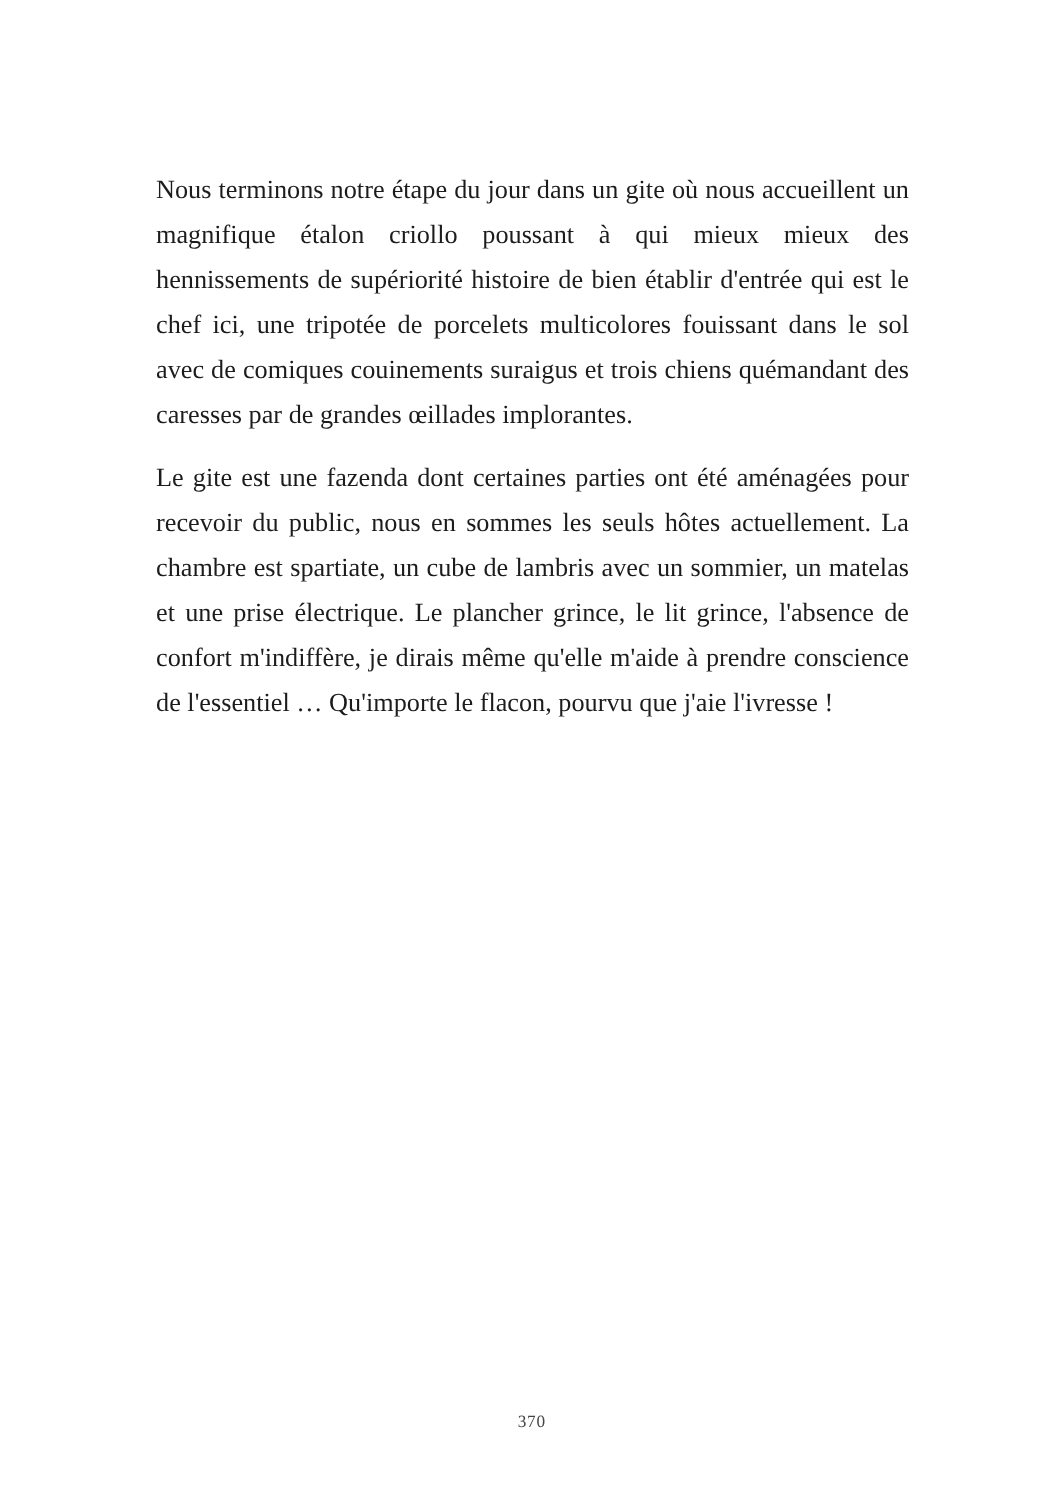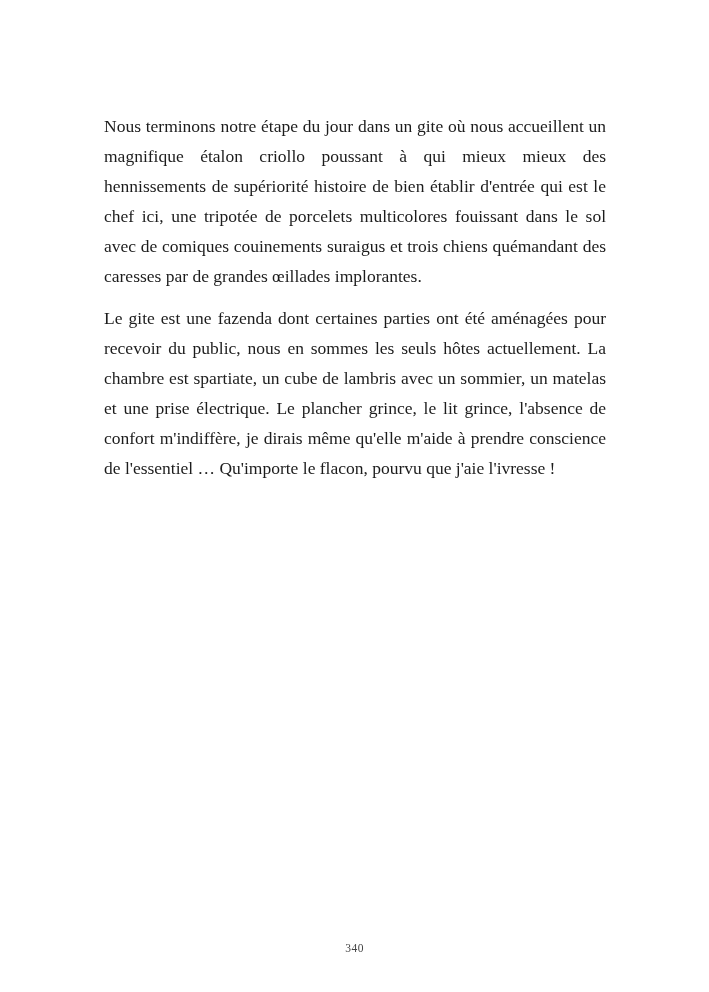--- a/index.html
+++ b/index.html
@@ -54,16 +54,16 @@
 <body>
 
 <div class="page">
 
   <div class="text-block">
     <p>Nous terminons notre étape du jour dans un gite où nous accueillent un magnifique étalon criollo poussant à qui mieux mieux des hennissements de supériorité histoire de bien établir d'entrée qui est le chef ici, une tripotée de porcelets multicolores fouissant dans le sol avec de comiques couinements suraigus et trois chiens quémandant des caresses par de grandes œillades implorantes.</p>
     <p>Le gite est une fazenda dont certaines parties ont été aménagées pour recevoir du public, nous en sommes les seuls hôtes actuellement. La chambre est spartiate, un cube de lambris avec un sommier, un matelas et une prise électrique. Le plancher grince, le lit grince, l'absence de confort m'indiffère, je dirais même qu'elle m'aide à prendre conscience de l'essentiel … Qu'importe le flacon, pourvu que j'aie l'ivresse !</p>
   </div>
 
   <div class="page-footer">
-    <span class="page-number">340</span>
+    <span class="page-number">370</span>
   </div>
 
 </div>
 
 </body></html>

